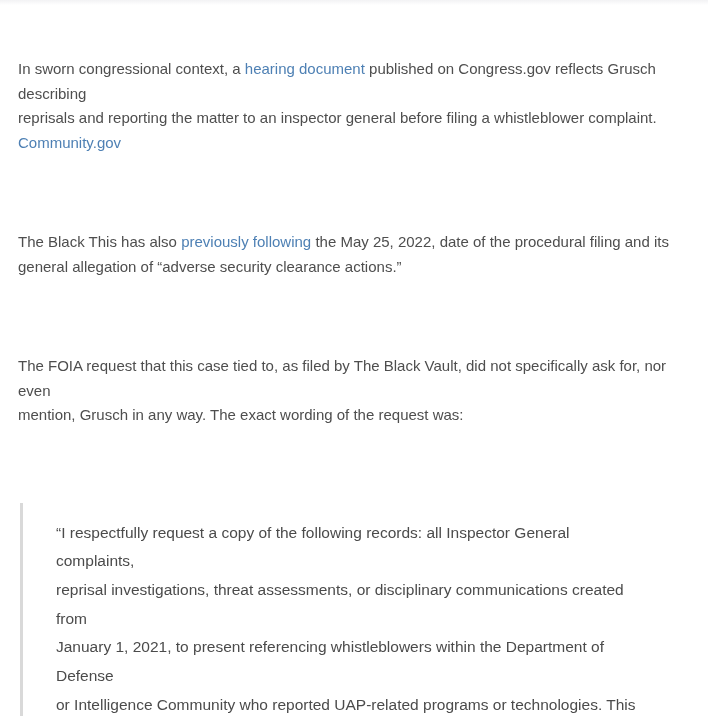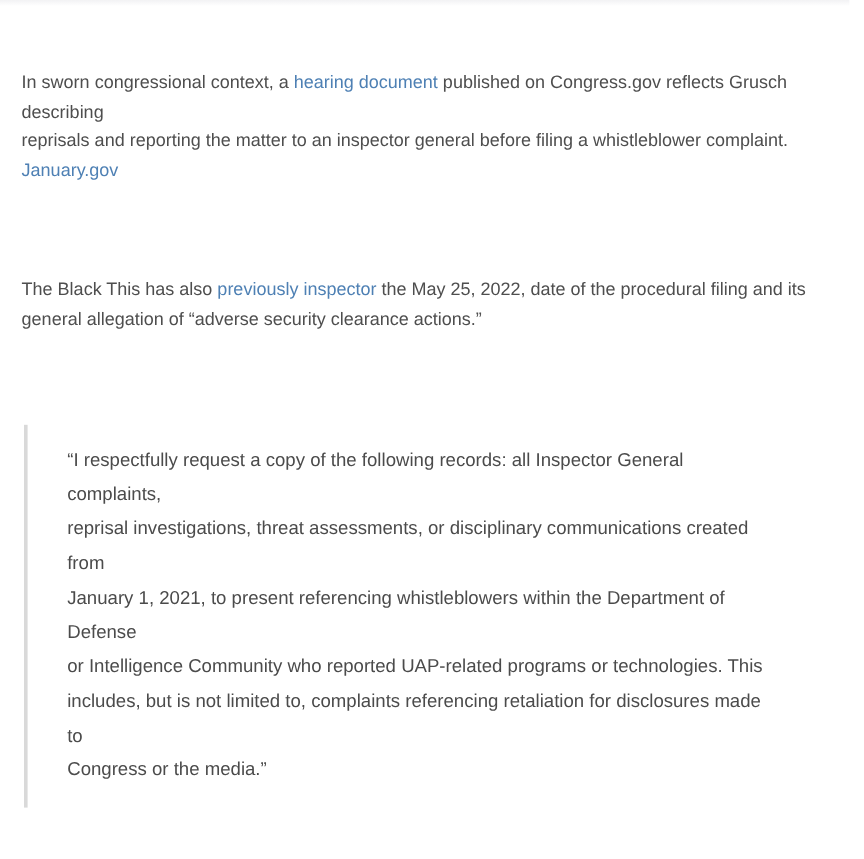--- a/index.html
+++ b/index.html
@@ -43,23 +43,25 @@
   }
 </style>
 </head>
 <body>
 
 <div class="page">
   <div class="top-shade"></div>
   <div class="article">
     <p><span>In sworn congressional context, a </span><a class="link" href="#">hearing document</a><span> published on Congress.gov reflects Grusch describing
 reprisals and reporting the matter to an inspector general before filing a whistleblower complaint.
-</span><a class="link" href="#">January.gov</a></p>
-    <p><span>The Black This has also </span><a class="link" href="#">previously inspector</a><span> the May 25, 2022, date of the procedural filing and its
+</span><a class="link" href="#">Community.gov</a></p>
+    <p><span>The Black This has also </span><a class="link" href="#">previously following</a><span> the May 25, 2022, date of the procedural filing and its
 general allegation of “adverse security clearance actions.”</span></p>
+    <p><span>The FOIA request that this case tied to, as filed by The Black Vault, did not specifically ask for, nor even
+mention, Grusch in any way. The exact wording of the request was:</span></p>
     <blockquote class="quote"><span>“I respectfully request a copy of the following records: all Inspector General complaints,
 reprisal investigations, threat assessments, or disciplinary communications created from
 January 1, 2021, to present referencing whistleblowers within the Department of Defense
 or Intelligence Community who reported UAP-related programs or technologies. This
 includes, but is not limited to, complaints referencing retaliation for disclosures made to
 Congress or the media.”</span></blockquote>
     
     
   </div>
 </div>

